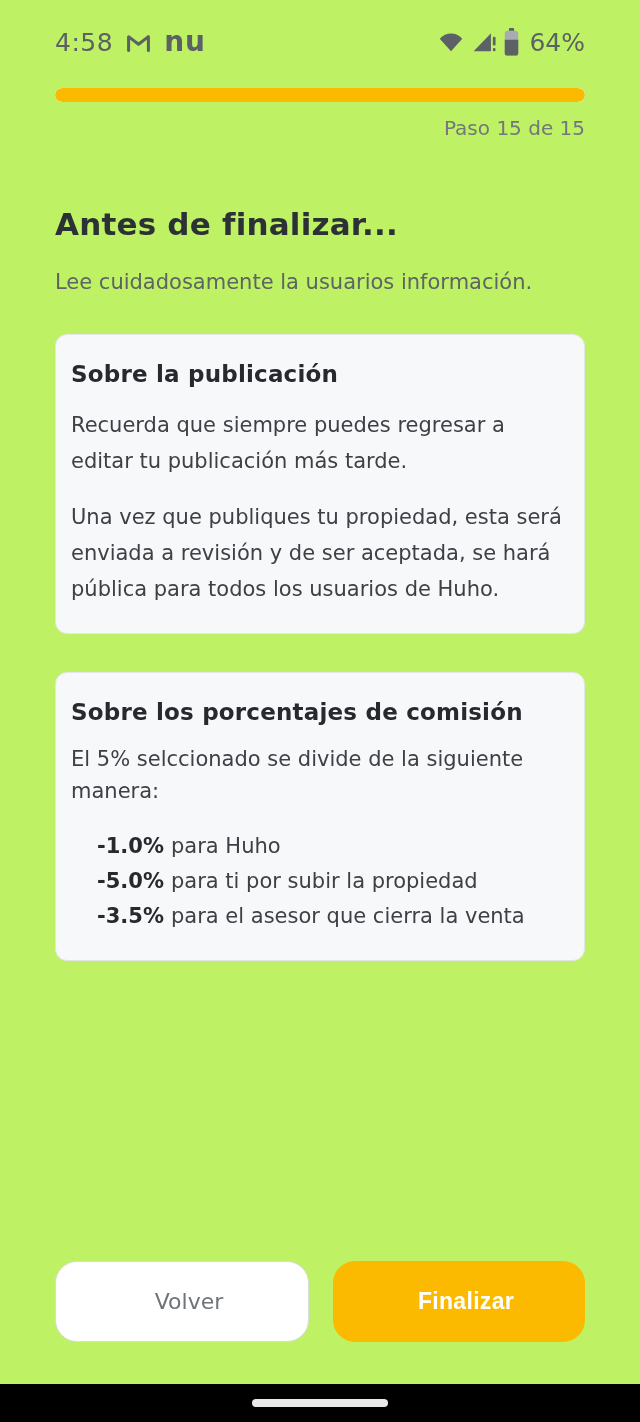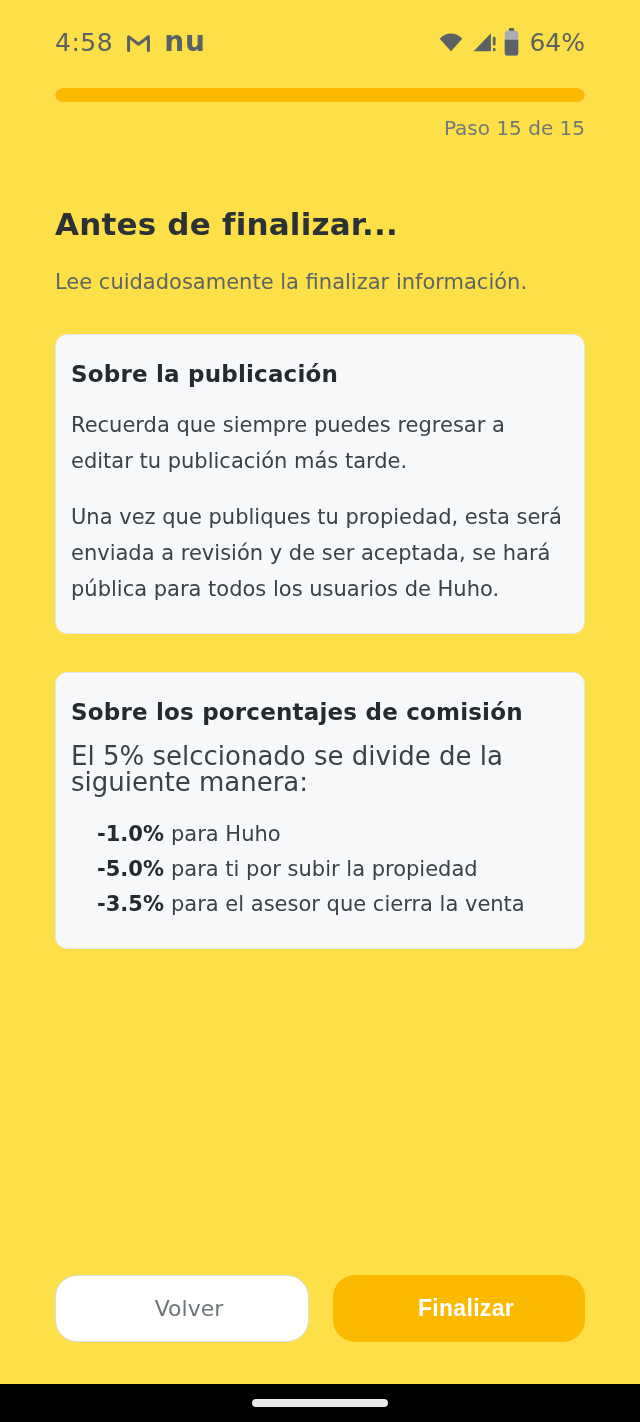--- a/index.html
+++ b/index.html
@@ -5,21 +5,21 @@
   * { margin: 0; padding: 0; box-sizing: border-box; }
   html, body { width: 640px; height: 1422px; background: #ffffff; }
   body {
     font-family: "DejaVu Sans", sans-serif;
     color: #3d4145;
     overflow: hidden;
   }
   .screen {
     width: 640px; height: 1422px;
     display: flex; flex-direction: column;
-    background: #fde047;
+    background: #bef264;
   }
 
   
   .statusbar {
     height: 70px;
     padding: 14px 55px 0 55px;
     display: flex; align-items: center;
     color: #5c6165;
   }
   .statusbar .time {
@@ -72,41 +72,41 @@
     font-size: 23px; font-weight: bold;
     color: #26292d; letter-spacing: 0.2px;
   }
   .card-paragraph {
     margin-top: 20px;
     font-size: 21px; line-height: 36px;
     color: #3d4145;
   }
   .card-intro {
     margin-top: 18px;
-    font-size: 26px; line-height: 26px;
+    font-size: 21px; line-height: 32px;
     color: #3d4145;
   }
   .commission-list {
     list-style: none;
     margin-top: 22px;
     padding-left: 26px;
   }
   .commission-list li {
     font-size: 21px; line-height: 35px; color: #3d4145;
   }
   .pct { font-weight: bold; color: #26292d; margin-right: 7px; }
 
   
   .spacer { flex: 1; }
   .footer {
     display: flex; gap: 24px;
     margin: 0 55px 42px 55px;
   }
   .btn {
-    flex: 1; height: 67px;
+    flex: 1; height: 81px;
     display: flex; align-items: center; justify-content: center;
     border-radius: 22px; cursor: pointer;
     font-family: "DejaVu Sans", sans-serif;
     padding-left: 14px;
   }
   .btn-back {
     background: #ffffff;
     border: 1.5px solid #d8dbdf;
     color: #6e7478;
     font-size: 22px;
@@ -169,21 +169,21 @@
       <span class="battery-pct">64%</span>
     </div>
   </div>
 
   <div class="progress-row">
     <div class="progress-fill" style="width: 100%; background: rgb(251, 186, 0);"></div>
   </div>
   <div class="step-label">Paso 15 de 15</div>
 
   <h1 class="page-title">Antes de finalizar...</h1>
-  <p class="page-subtitle">Lee cuidadosamente la finalizar información.</p>
+  <p class="page-subtitle">Lee cuidadosamente la usuarios información.</p>
 
   <section class="card">
     <h2 class="card-title">Sobre la publicación</h2>
     <p class="card-paragraph">Recuerda que siempre puedes regresar a editar tu publicación más tarde.</p>
     <p class="card-paragraph">Una vez que publiques tu propiedad, esta será enviada a revisión y de ser aceptada, se hará pública para todos los usuarios de Huho.</p>
   </section>
 
   <section class="card">
     <h2 class="card-title">Sobre los porcentajes de comisión</h2>
     <p class="card-intro">El 5% selccionado se divide de la siguiente manera:</p>

